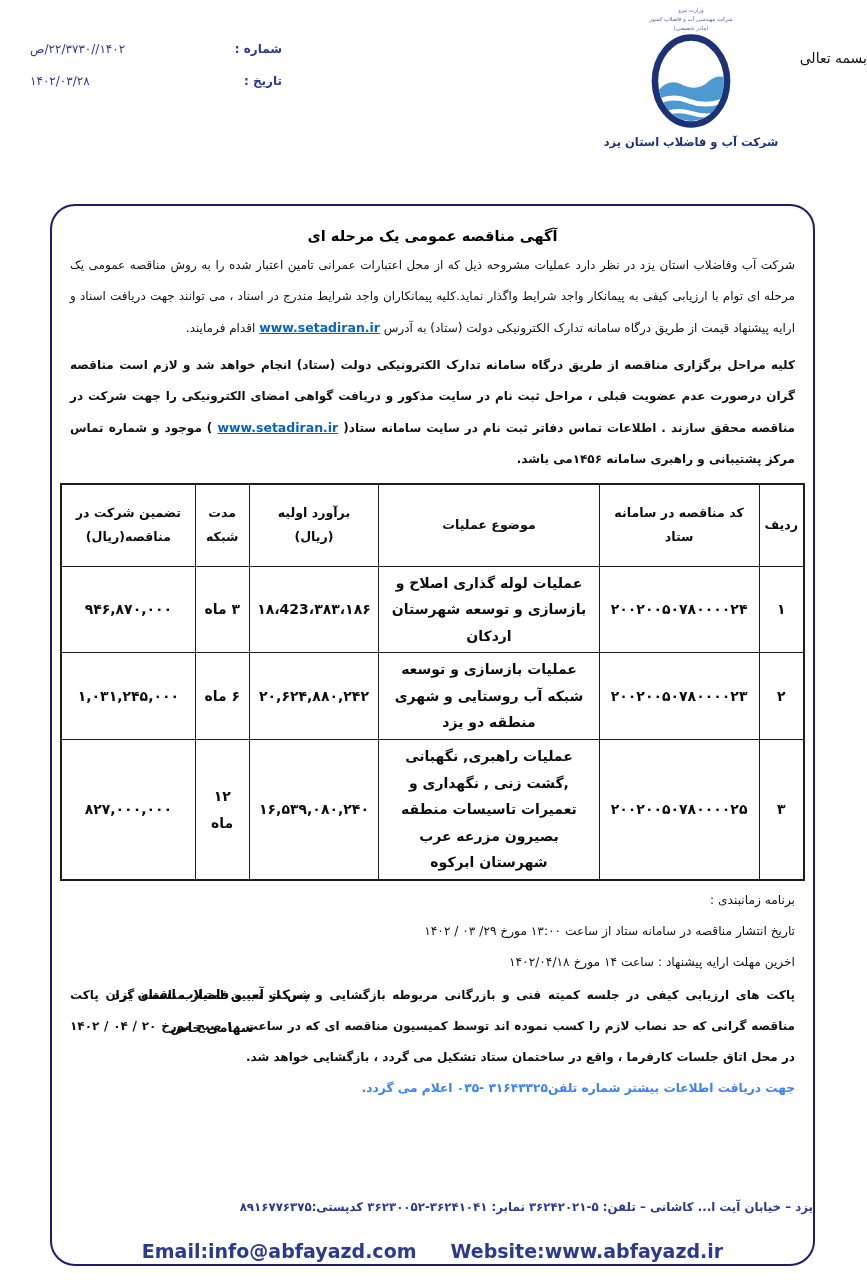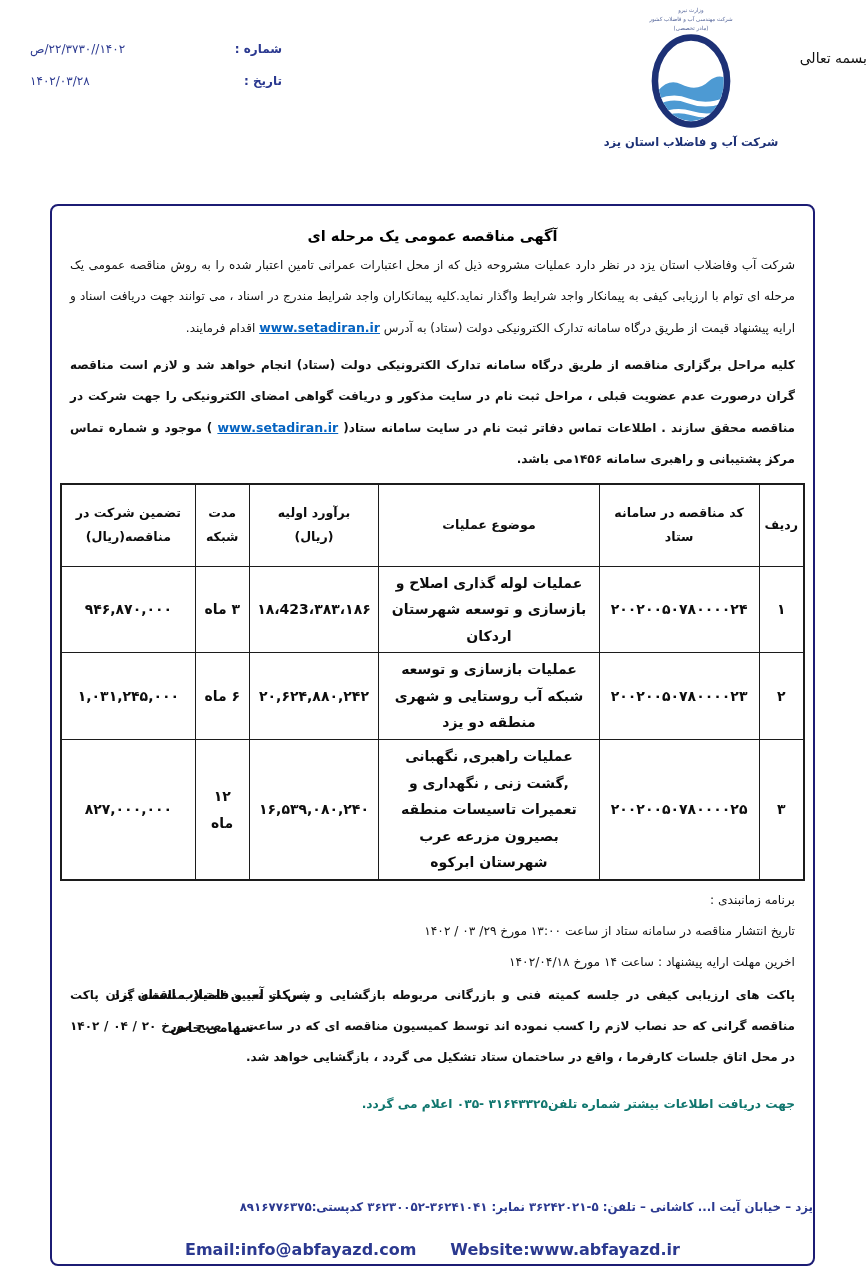--- a/index.html
+++ b/index.html
@@ -13,49 +13,49 @@
   .meta-line .lbl { font-weight:bold; }
   .bismillah { position:absolute; top:50px; left:0; right:0; text-align:right; font-size:14px; color:#101010; }
 
   .logo-block { position:absolute; top:6px; right:88px; width:176px; text-align:center; color:#1d3176; }
   .logo-tiny { font-size:5.5px; line-height:1.6; color:#56679b; }
   .logo-svg { margin-top:1px; }
   .company-name { font-size:11.5px; font-weight:bold; margin-top:2px; color:#1d3176; }
 
   
   .frame { position:absolute; top:204px; left:50px; width:765px; height:1062px;
-           border:2.5px solid #1c1c74; border-radius:8px; padding:0 8px; }
+           border:2.5px solid #1c1c74; border-radius:25px; padding:0 8px; }
   .notice-title { text-align:center; font-weight:bold; font-size:14.5px; color:#000; margin-top:22px; }
   .para { font-size:12px; line-height:31px; text-align:justify; color:#111; margin:6px 10px 0; }
   .para.bold { font-weight:bold; }
   .link { color:#0563c1; direction:ltr; unicode-bidi:isolate; font-weight:bold; font-size:12.5px; }
 
   
   table.tenders { width:100%; border-collapse:collapse; margin-top:8px; border:2px solid #1c1c1c; }
   .tenders th, .tenders td { border:1.3px solid #1c1c1c; text-align:center; vertical-align:middle;
         font-weight:bold; color:#0d0d0d; padding:3px 5px; }
   .tenders th { height:82px; font-size:12.6px; white-space:pre-line; line-height:1.9; }
   .tenders td { font-size:14px; line-height:1.9; }
   tr.r1 td { height:76px; }
   tr.r2 td { height:74px; }
   tr.r3 td { height:72px; }
 
   
   .schedule { margin:4px 10px 0; font-size:12.2px; line-height:31px; color:#111; }
   .sched-line { white-space:nowrap; }
   .pockets { margin-top:2px; }
-  .phone-line { margin:16px 10px; font-size:12.2px; line-height:31px; font-weight:bold; color:#0f766e; }
+  .phone-line { margin:0 10px; font-size:12.2px; line-height:31px; font-weight:bold; color:#3b82f6; }
 
   .signature { position:absolute; top:772px; left:40px; width:240px; text-align:center;
                font-weight:bold; font-size:13px; line-height:33px; color:#0d0d0d; }
 
   .footer-address { position:absolute; top:994px; left:0; right:0; text-align:right;
                     color:#2b3990; font-weight:bold; font-size:11.8px; }
   .footer-links { position:absolute; top:1034px; left:0; right:0; text-align:center;
-                  color:#2b3990; font-weight:bold; font-size:16px; direction:ltr; }
+                  color:#2b3990; font-weight:bold; font-size:19px; direction:ltr; }
   .footer-links .gap { display:inline-block; width:34px; }
 </style>
 </head>
 <body>
 
 <div class="page">
 
   <div class="doc-meta">
     <div class="meta-line">
       <span class="lbl">شماره :</span>

